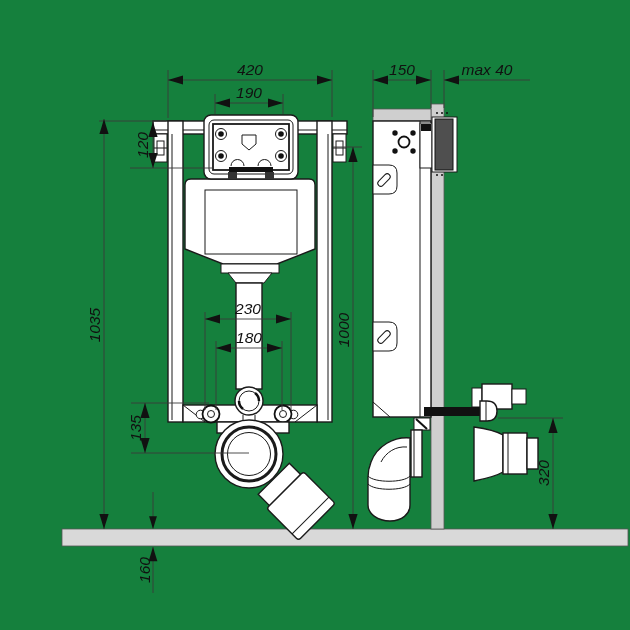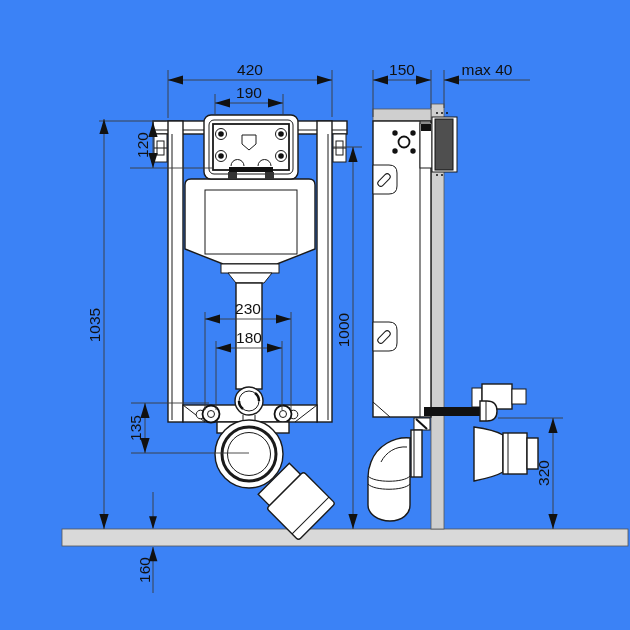--- a/index.html
+++ b/index.html
@@ -1,16 +1,16 @@
 <!DOCTYPE html>
 <html><head>
 <meta charset="utf-8">
 <style>
   html,body{margin:0;padding:0;background:#fff;}
-  #stage{width:630px;height:630px;position:relative;background:#3b82f6;overflow:hidden;}
+  #stage{width:630px;height:630px;position:relative;background:#15803d;overflow:hidden;font-style:italic;}
   svg{display:block;}
   .ln2  {stroke:#1a1a1a;stroke-width:1;fill:none;}
   .fw   {fill:#fff;stroke:#1a1a1a;stroke-width:1.4;}
   .fw2  {fill:#fff;stroke:#1a1a1a;stroke-width:1;}
   .dim  {stroke:#3a3a3a;stroke-width:0.9;fill:none;}
   .arr  {fill:#111;stroke:none;}
   .dimtxt{font-family:"Liberation Sans",sans-serif;font-size:15.5px;fill:#111;}
   .grayfill{fill:#cfcfcf;stroke:#555;stroke-width:0.8;}
   .graybar {fill:#d9d9d9;stroke:#555;stroke-width:0.8;}
   .darkblock{fill:#4f4f4f;stroke:#111;stroke-width:1;}

